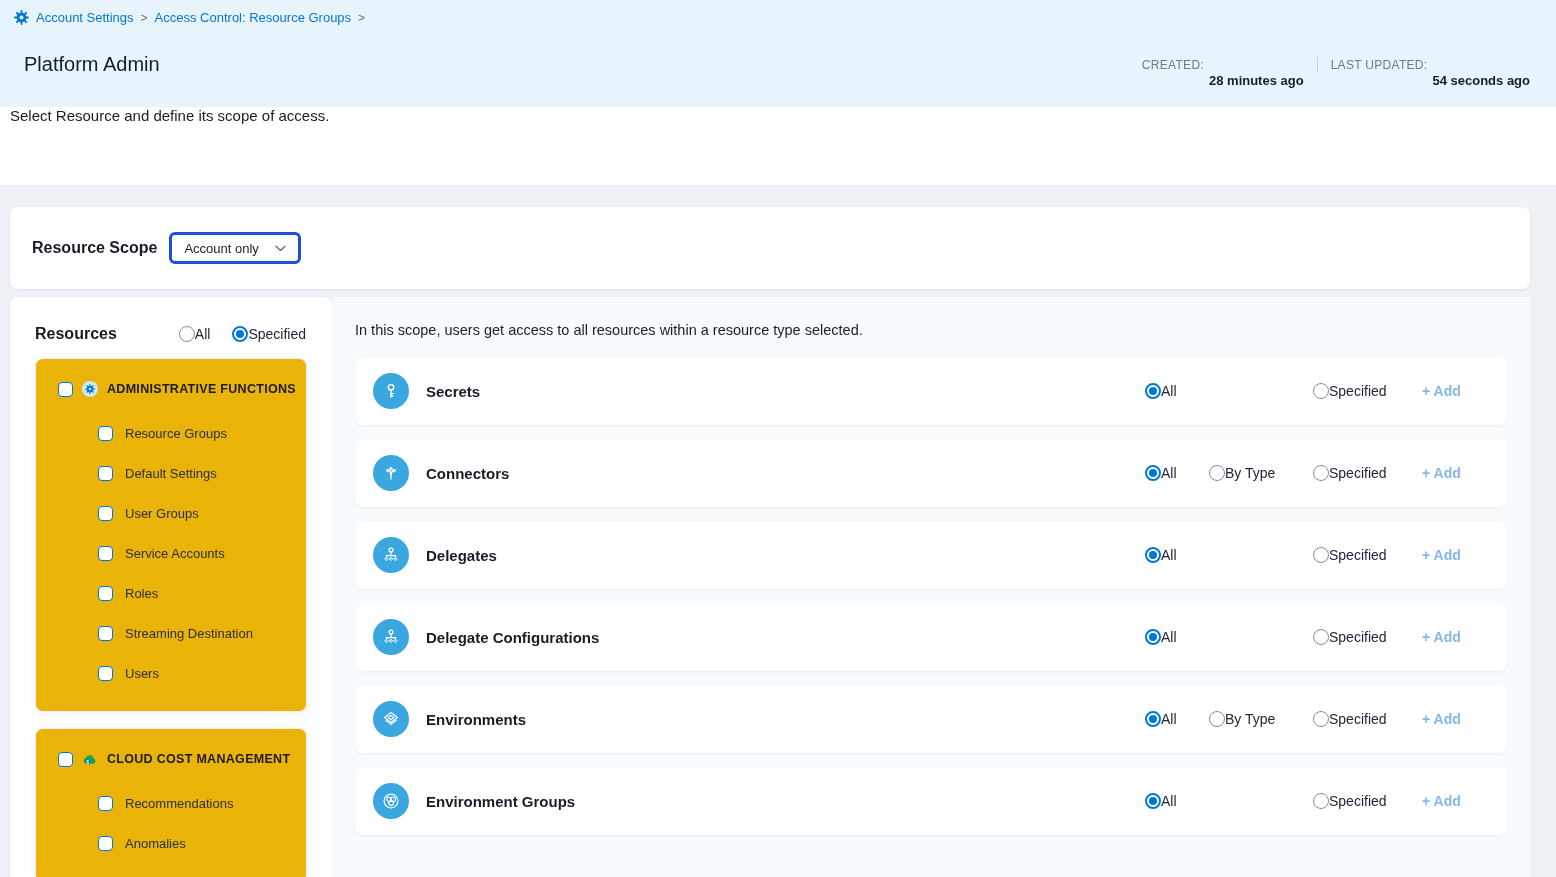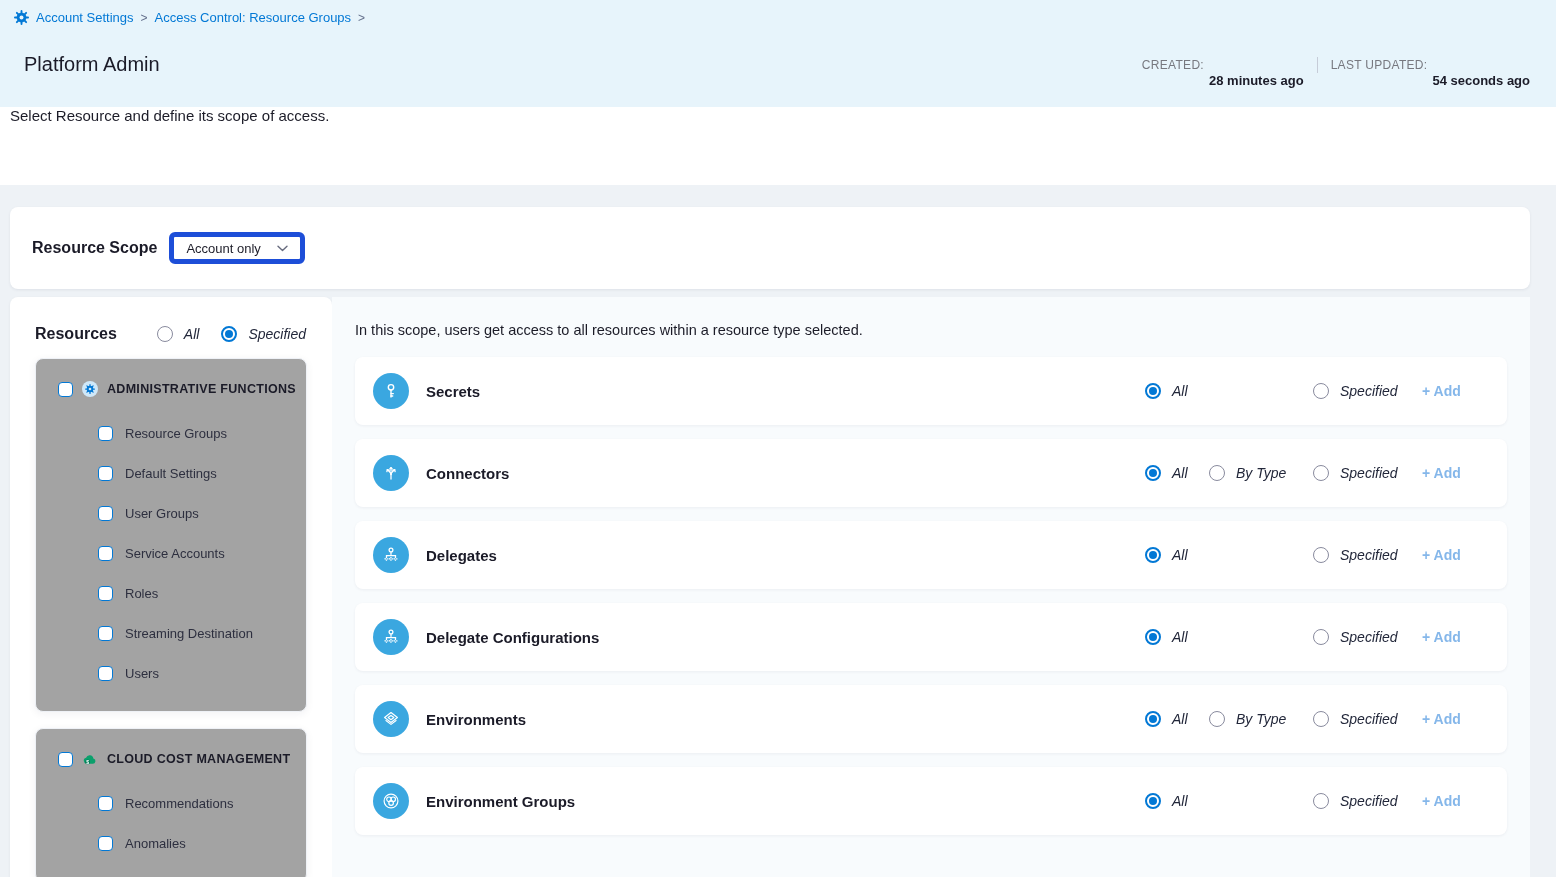--- a/index.html
+++ b/index.html
@@ -27,39 +27,39 @@
   .btn { font-size:14px; font-weight:600; border:none; border-radius:4px; padding:8px 19px; cursor:pointer;
          font-family:inherit; }
   .btn-save { background:#0278d5; color:#fff; margin-right:16px; }
   .btn-discard { background:#edeff5; color:#41425c; }
 
   
   .content { height:609px; padding:22px 26px 0 10px; }
   .scope-card { height:82px; background:#fff; border-radius:8px; box-shadow:0 1px 3px rgba(40,41,61,.08);
     display:flex; align-items:center; padding-left:22px; }
   .scope-label { font-size:16px; font-weight:700; color:#1b1b28; }
-  .scope-select { margin-left:12px; height:32px; min-width:132px; background:#fff; border:5px solid #1d4ed8;
+  .scope-select { margin-left:12px; height:32px; min-width:132px; background:#fff; border:3px solid #1d4ed8;
     border-radius:6px; display:flex; align-items:center; padding:0 12px; gap:16px; cursor:pointer; }
   .scope-select-value { font-size:13px; font-weight:500; color:#1c1c28; }
 
   .body-row { display:flex; margin-top:8px; height:580px; }
 
   
   .sidebar-card { width:322px; background:#fff; border-radius:8px 8px 0 0; box-shadow:0 1px 3px rgba(40,41,61,.07);
     padding:28px 0 0 0; flex-shrink:0; overflow:hidden; }
   .sidebar-head { display:flex; align-items:center; padding:0 26px 0 25px; }
   .sidebar-title { font-size:16px; font-weight:700; color:#1b1b28; }
   .sidebar-radios { margin-left:auto; display:flex; align-items:center; gap:22px; }
-  .radio-opt { display:flex; align-items:flex-start; gap:11px; cursor:pointer;font-style:italic; }
+  .radio-opt { display:flex; align-items:flex-start; gap:0; cursor:pointer; }
   .radio-opt-label { font-size:14px; color:#22273a; }
   .radio { width:16px; height:16px; border-radius:50%; border:1px solid #898b9e; background:#fff; flex-shrink:0; position:relative; }
   .radio.sel { border:2px solid #0278d5; }
   .radio.sel::after { content:""; position:absolute; inset:2px; background:#0278d5; border-radius:50%; }
 
-  .group-card { margin:15px 25px 16px 25px; background:#a3a3a3; border:1px solid #eef1f6; border-radius:8px;
+  .group-card { margin:15px 25px 16px 25px; background:#eab308; border:1px solid #eef1f6; border-radius:8px;
     box-shadow:0 2px 8px rgba(40,41,61,.06); padding:20px 8px 18px 22px; }
   .group-head { display:flex; align-items:center; gap:9px; height:20px; }
   .cb { width:15px; height:15px; border:1.5px solid #0278d5; border-radius:4px; background:#fff; flex-shrink:0; cursor:pointer; }
   .group-label { font-size:12.5px; font-weight:600; color:#1b1b28; letter-spacing:.3px; white-space:nowrap; }
   .mini-icon { width:16px; height:16px; border-radius:50%; display:flex; align-items:center; justify-content:center; flex-shrink:0; }
   .mini-admin { background:#cfe8f9; }
   .group-items { margin-top:14px; }
   .group-item { display:flex; align-items:center; gap:12px; height:40px; padding-left:40px; cursor:pointer; }
   .group-item-label { font-size:13px; color:#2d2f3f; }
 

